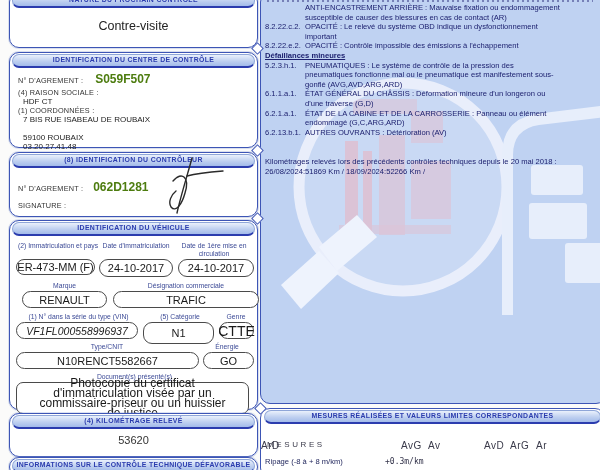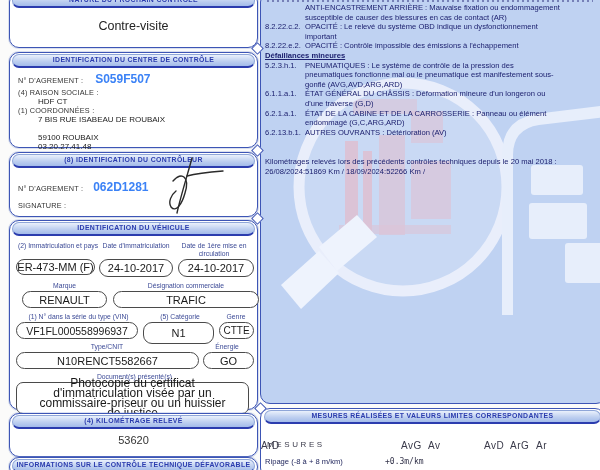--- a/index.html
+++ b/index.html
@@ -17,21 +17,21 @@
   .box{position:absolute;left:9px;width:249px;background:#fff;
        border:1.5px solid var(--blue);border-radius:10px;
        box-shadow:0 0 0 1px rgba(130,150,210,.28);box-sizing:border-box;}
   .band{margin:1px 2px 0;height:11px;border-radius:7px;
         background:linear-gradient(to bottom,#eaf1fc 0%,#bfd0f0 55%,#a3bbea 100%);
         border:1px solid #8fa6d8;border-bottom:2px solid var(--bandtxt);
         font-size:6.9px;line-height:10px;font-weight:bold;color:var(--bandtxt);
         text-align:center;letter-spacing:.35px;text-transform:uppercase;
         white-space:nowrap;overflow:hidden;}
   .smalllabel{font-size:7.3px;color:#333;letter-spacing:.2px;}
-  .bigval{font-size:12px;font-weight:bold;color:#3b82f6;}
+  .bigval{font-size:12px;font-weight:bold;color:#4d7c0f;}
   .pill{position:absolute;border:1.3px solid #4a4a4a;border-radius:9px;background:#fff;
         display:flex;align-items:center;justify-content:center;
         font-size:11px;color:#1a1a1a;box-sizing:border-box;}
   .plabel{position:absolute;font-size:6.8px;color:var(--label);text-align:center;line-height:7.5px;}
   
   #defect-panel{position:absolute;left:260px;top:-8px;width:346px;height:412px;
         background:var(--panel);border:1.5px solid var(--blue);border-radius:10px;
         box-sizing:border-box;overflow:hidden;}
   #defect-panel::before{content:"";position:absolute;left:6px;top:5px;width:326px;height:4px;
         background:repeating-linear-gradient(90deg,rgba(28,28,110,.45) 0 2px,transparent 2px 5px);}
@@ -56,21 +56,21 @@
   .mes-row:nth-of-type(1){top:33px}.mes-row:nth-of-type(2){top:52px}
   .mes-label{position:absolute;left:4px;font-size:7.6px;font-weight:normal;color:#23285e;}
   .mes-av{position:absolute;left:124px;font-family:"DejaVu Sans Mono",monospace;font-size:8px;color:#33334a;}
   .mes-ar{position:absolute;left:250px;font-family:"DejaVu Sans Mono",monospace;font-size:8px;color:#33334a;}
   .mes-row:nth-of-type(2) .mes-av{left:148px;}
   
   .diamond{position:absolute;width:7px;height:7px;background:#fff;
         border:1.2px solid var(--blue);transform:rotate(45deg);z-index:3;}
   
   .crow{display:flex;align-items:baseline;}
-  .addr{font-size:8px;color:#222;margin-left:20px;line-height:9px;}
+  .addr{font-size:8px;color:#222;margin-left:5px;line-height:9px;}
   #signature-svg{position:absolute;right:32px;top:4px;}
 </style>
 </head>
 <body>
 
 <div id="page">
 
   <div class="box" style="top:-8px;height:56px;">
     <div class="band">NATURE DU PROCHAIN CONTRÔLE</div>
     <div style="text-align:center;margin-top:11px;font-size:12.5px;color:#222;">Contre-visite</div>
@@ -121,23 +121,23 @@
       <div class="pill" style="left:168px;top:23px;width:76px;height:18px;">24-10-2017</div>
 
       <span class="plabel" style="left:12px;top:46px;width:85px;">Marque</span>
       <span class="plabel" style="left:103px;top:46px;width:146px;">Désignation commerciale</span>
       <div class="pill" style="left:103px;top:55px;width:146px;height:17px;">TRAFIC</div>
       <div class="pill" style="left:12px;top:55px;width:85px;height:17px;">RENAULT</div>
 
       <span class="plabel" style="left:6px;top:77px;width:125px;">(1) N° dans la série du type (VIN)</span>
       <span class="plabel" style="left:135px;top:77px;width:70px;">(5) Catégorie internationale</span>
       <span class="plabel" style="left:209px;top:77px;width:34px;">Genre</span>
-      <div class="pill" style="left:6px;top:86px;width:122px;height:17px;font-size:10.5px;">VF1FL000558996937</div>
+      <div class="pill" style="left:6px;top:86px;width:122px;height:17px;font-size:10.5px;font-style:italic;">VF1FL000558996937</div>
       <div class="pill" style="left:133px;top:86px;width:71px;height:22px;">N1</div>
-      <div class="pill" style="left:209px;top:86px;width:35px;height:17px;font-size:10px;">CTTE</div>
+      <div class="pill" style="left:209px;top:86px;width:35px;height:17px;font-size:14px;">CTTE</div>
 
       <span class="plabel" style="left:57px;top:107px;width:80px;">Type/CNIT</span>
       <span class="plabel" style="left:193px;top:107px;width:48px;">Énergie</span>
       <div class="pill" style="left:6px;top:116px;width:183px;height:17px;">N10RENCT5582667</div>
       <div class="pill" style="left:193px;top:116px;width:51px;height:17px;">GO</div>
 
       <span class="plabel" style="left:0;top:137px;width:249px;">Document(s) présenté(s)</span>
       <div class="pill" style="left:6px;top:146px;width:233px;height:32px;border-radius:7px;font-size:12px;line-height:10px;text-align:center;padding:0 16px;">Photocopie du certificat d'immatriculation visée par un commissaire-priseur ou un huissier de justice</div>
     </div>
   </div>

